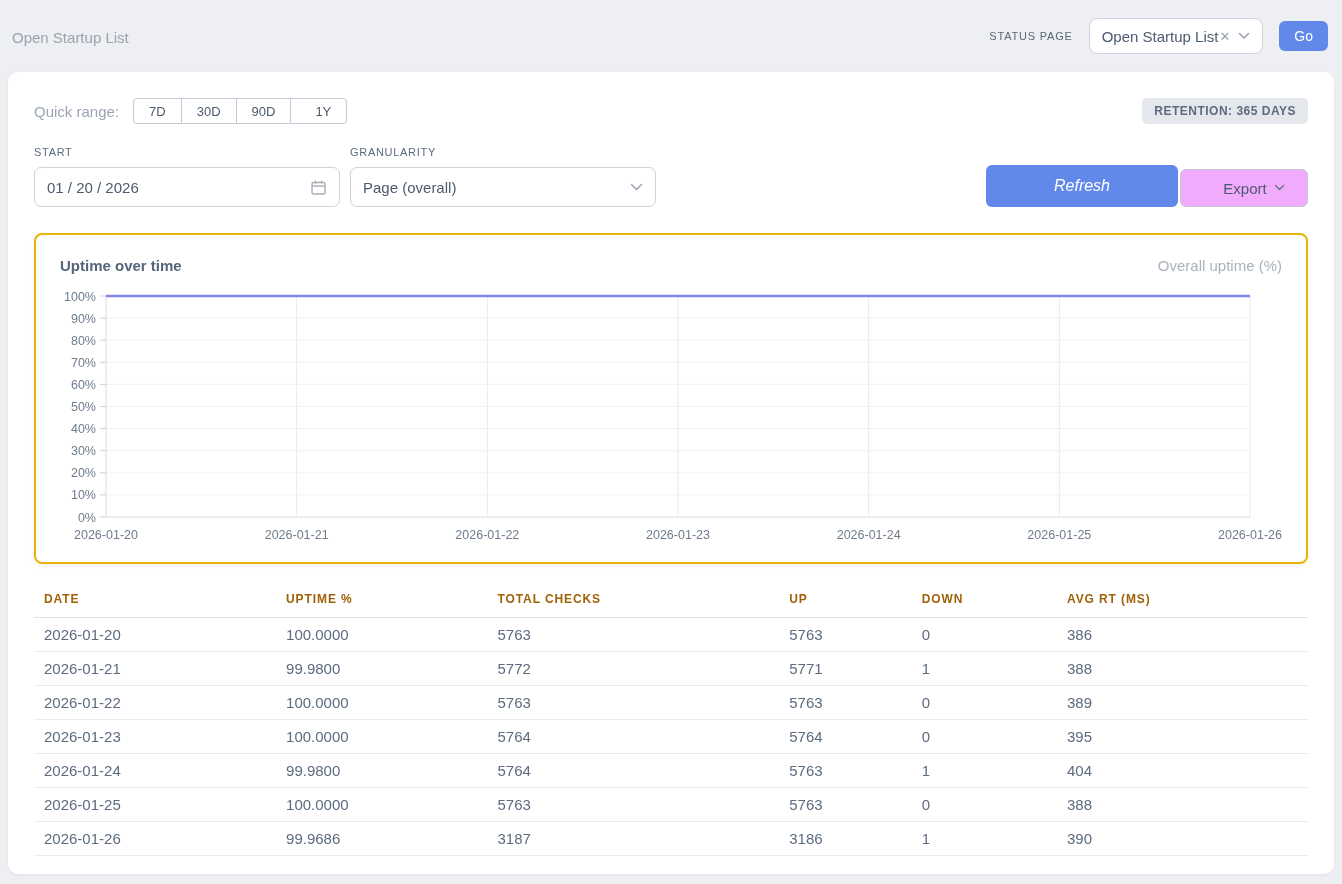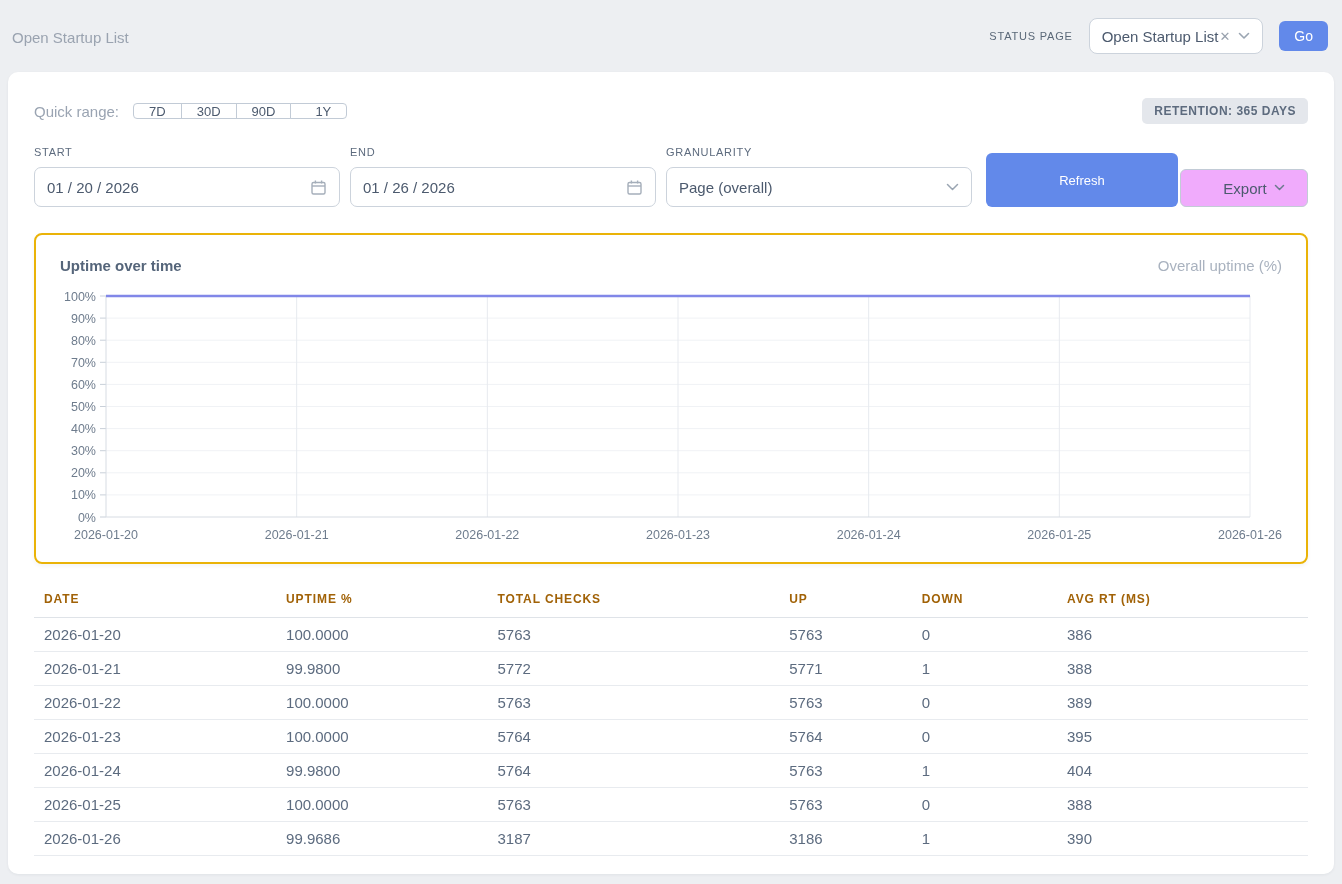--- a/index.html
+++ b/index.html
@@ -21,34 +21,34 @@
   .select-box .clear { color: #98a1ad; font-size: 13px; margin-left: 1px; }
   .select-box .chev { margin-left: 8px; display: flex; }
   .go-btn { background: #6289ea; color: #fff; border: none; border-radius: 6px; height: 30px; padding: 0 15px; font-size: 14px; font-family: inherit; cursor: pointer; }
 
   
   .panel { margin: 0 8px; background: #fff; border-radius: 10px; padding: 26px; height: 802px; box-shadow: 0 1px 3px rgba(20,30,50,.06); }
 
   .row-quick { display: flex; align-items: center; }
   .quick-label { color: #9aa4b2; font-size: 15px; margin-right: 14px; }
   .qr-group { display: flex; }
-  .qr-btn { height: 16px; padding: 0 15px; background: #fff; border: 1px solid #c2cbd6; color: #4c5a6e; font-size: 13px; font-family: inherit; margin-left: -1px; cursor: pointer; }
+  .qr-btn { height: 26px; padding: 0 15px; background: #fff; border: 1px solid #c2cbd6; color: #4c5a6e; font-size: 13px; font-family: inherit; margin-left: -1px; cursor: pointer; }
   .qr-btn:first-child { border-radius: 4px 0 0 4px; margin-left: 0; }
   .qr-btn:last-child { border-radius: 0 4px 4px 0; padding-left: 24px; }
   .badge { margin-left: auto; background: #e4e7ec; color: #5d6b7e; font-size: 12px; font-weight: 700; letter-spacing: 0.5px; padding: 6px 12px; border-radius: 5px; }
 
   .row-fields { display: flex; align-items: flex-end; margin-top: 22px; gap: 10px; }
   .field { display: flex; flex-direction: column; width: 306px; }
   .field-label { font-size: 11px; color: #5d6b7e; letter-spacing: 0.7px; margin-bottom: 9px; }
   .input-wrap { height: 40px; border: 1px solid #ccd3dc; border-radius: 7px; display: flex; align-items: center; padding: 8px 12px; background: #fff; }
   .input-wrap input { border: none; outline: none; font-size: 15px; color: #4c5a6e; width: 100%; font-family: inherit; background: transparent; }
   .input-wrap .icon { display: flex; margin-left: 8px; }
   .select-wrap { justify-content: space-between; cursor: pointer; }
   .select-wrap .val { font-size: 15px; color: #4c5a6e; }
-  .refresh-btn { margin-left: auto; width: 192px; height: 54px; background: #6289ea; color: #fff; border: none; border-radius: 6px; font-size: 13px; font-family: inherit; cursor: pointer; }
+  .refresh-btn { margin-left: auto; width: 192px; height: 42px; background: #6289ea; color: #fff; border: none; border-radius: 6px; font-size: 16px; font-family: inherit; cursor: pointer; font-style: italic; }
   .export-btn { width: 128px; height: 38px; background: #f0abfc; color: #4c5a6e; border: 1px solid #c2cbd6; border-radius: 6px; font-size: 15px; font-family: inherit; cursor: pointer; display: flex; align-items: center; justify-content: center; gap: 7px; margin-left: -8px; padding-left: 20px; }
 
   
   .chart-card { margin-top: 26px; border: 2px solid #eab308; border-radius: 8px; padding: 22px 24px 18px; box-shadow: 0 2px 4px rgba(20,30,50,.05); }
   .card-head { display: flex; justify-content: space-between; align-items: center; margin-bottom: 6px; }
   .card-title { font-size: 15px; font-weight: 700; color: #55657a; }
   .legend { font-size: 15px; color: #a9b2bf; }
   .chart-svg { display: block; width: 1226px; height: 264px; }
   .chart-svg text { font-family: "Liberation Sans", "DejaVu Sans", sans-serif; }
 
@@ -92,34 +92,20 @@
         <button class="qr-btn">1Y</button>
       </div>
     <span class="badge">RETENTION: 365 DAYS</span>
   </div>
 
   <div class="row-fields">
     <div class="field">
       <span class="field-label">START</span>
       <div class="input-wrap">
         <input type="text" readonly="" value="01 / 20 / 2026" style="">
-        <span class="icon">
-          <svg width="17" height="17" viewBox="0 0 17 17">
-              <rect x="2" y="3.5" width="13" height="11.5" rx="1.5" fill="none" stroke="#a5aeba" stroke-width="1.4"></rect>
-              <line x1="5.4" y1="1.5" x2="5.4" y2="4.5" stroke="#a5aeba" stroke-width="1.4"></line>
-              <line x1="11.6" y1="1.5" x2="11.6" y2="4.5" stroke="#a5aeba" stroke-width="1.4"></line>
-              <line x1="2" y1="7" x2="15" y2="7" stroke="#a5aeba" stroke-width="1.4"></line>
-            </svg>
-        </span>
-      </div>
-    </div>
-    <div class="field">
-      <span class="field-label">END</span>
-      <div class="input-wrap">
-        <input type="text" readonly="" value="01 / 26 / 2026" style="">
         <span class="icon">
           <svg width="17" height="17" viewBox="0 0 17 17">
               <rect x="2" y="3.5" width="13" height="11.5" rx="1.5" fill="none" stroke="#a5aeba" stroke-width="1.4"></rect>
               <line x1="5.4" y1="1.5" x2="5.4" y2="4.5" stroke="#a5aeba" stroke-width="1.4"></line>
               <line x1="11.6" y1="1.5" x2="11.6" y2="4.5" stroke="#a5aeba" stroke-width="1.4"></line>
               <line x1="2" y1="7" x2="15" y2="7" stroke="#a5aeba" stroke-width="1.4"></line>
             </svg>
         </span>
       </div>
     </div>

